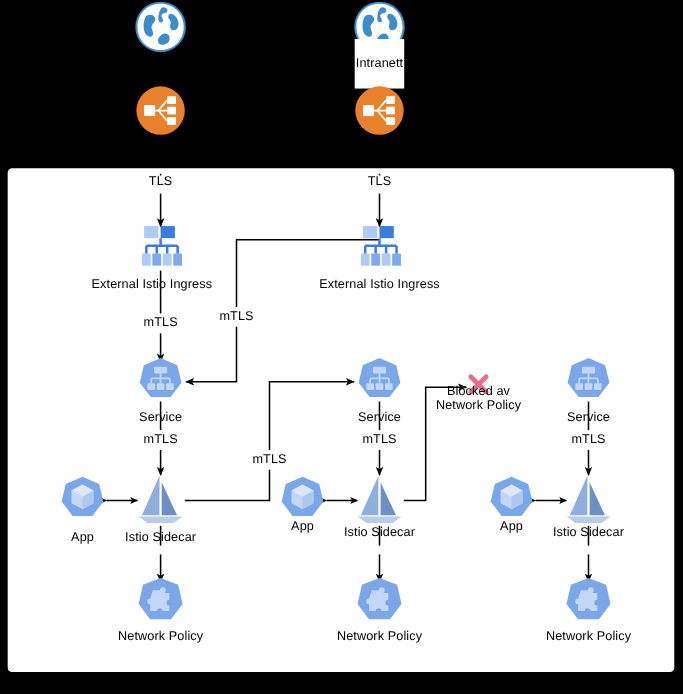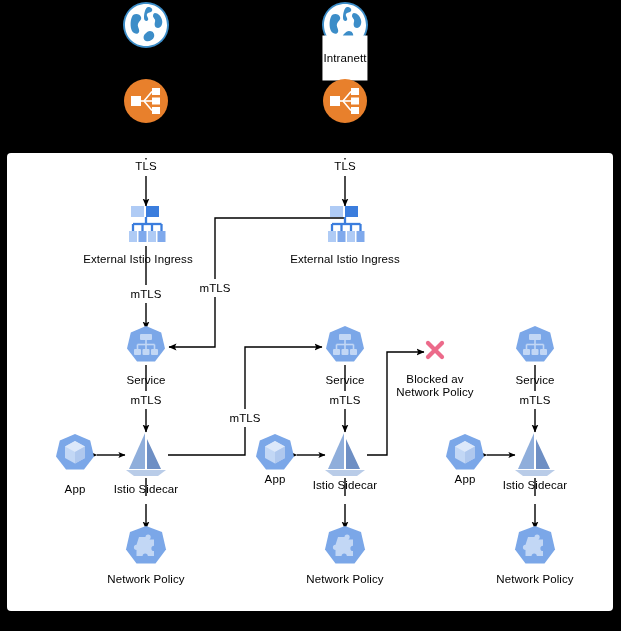--- a/index.html
+++ b/index.html
@@ -281,21 +281,21 @@
   <div class="lbl" style="left:535px;top:380px">Service</div>
 
   <div class="node" style="left:435px;top:352px">
     <svg width="22" height="22" viewBox="0 0 22 22">
       <g stroke="#EC6A8A" stroke-width="4.2" stroke-linecap="round">
         <path d="M4 4 L18 18"></path>
           <path d="M18 4 L4 18"></path>
       </g>
     </svg>
   </div>
-  <div class="lbl" style="left:435px;top:386px">
+  <div class="lbl" style="left:435px;top:363px">
     <div>Blocked av</div>
     <div>Network Policy</div>
   </div>
 
   <div class="lbl edge onwhite" style="left:146px;top:400px">mTLS</div>
   <div class="lbl edge onwhite" style="left:345px;top:400px">mTLS</div>
   <div class="lbl edge onwhite" style="left:535px;top:400px">mTLS</div>
   <div class="lbl edge onwhite" style="left:245px;top:418px">mTLS</div>
 
   <div class="node" style="left:75px;top:455px">

